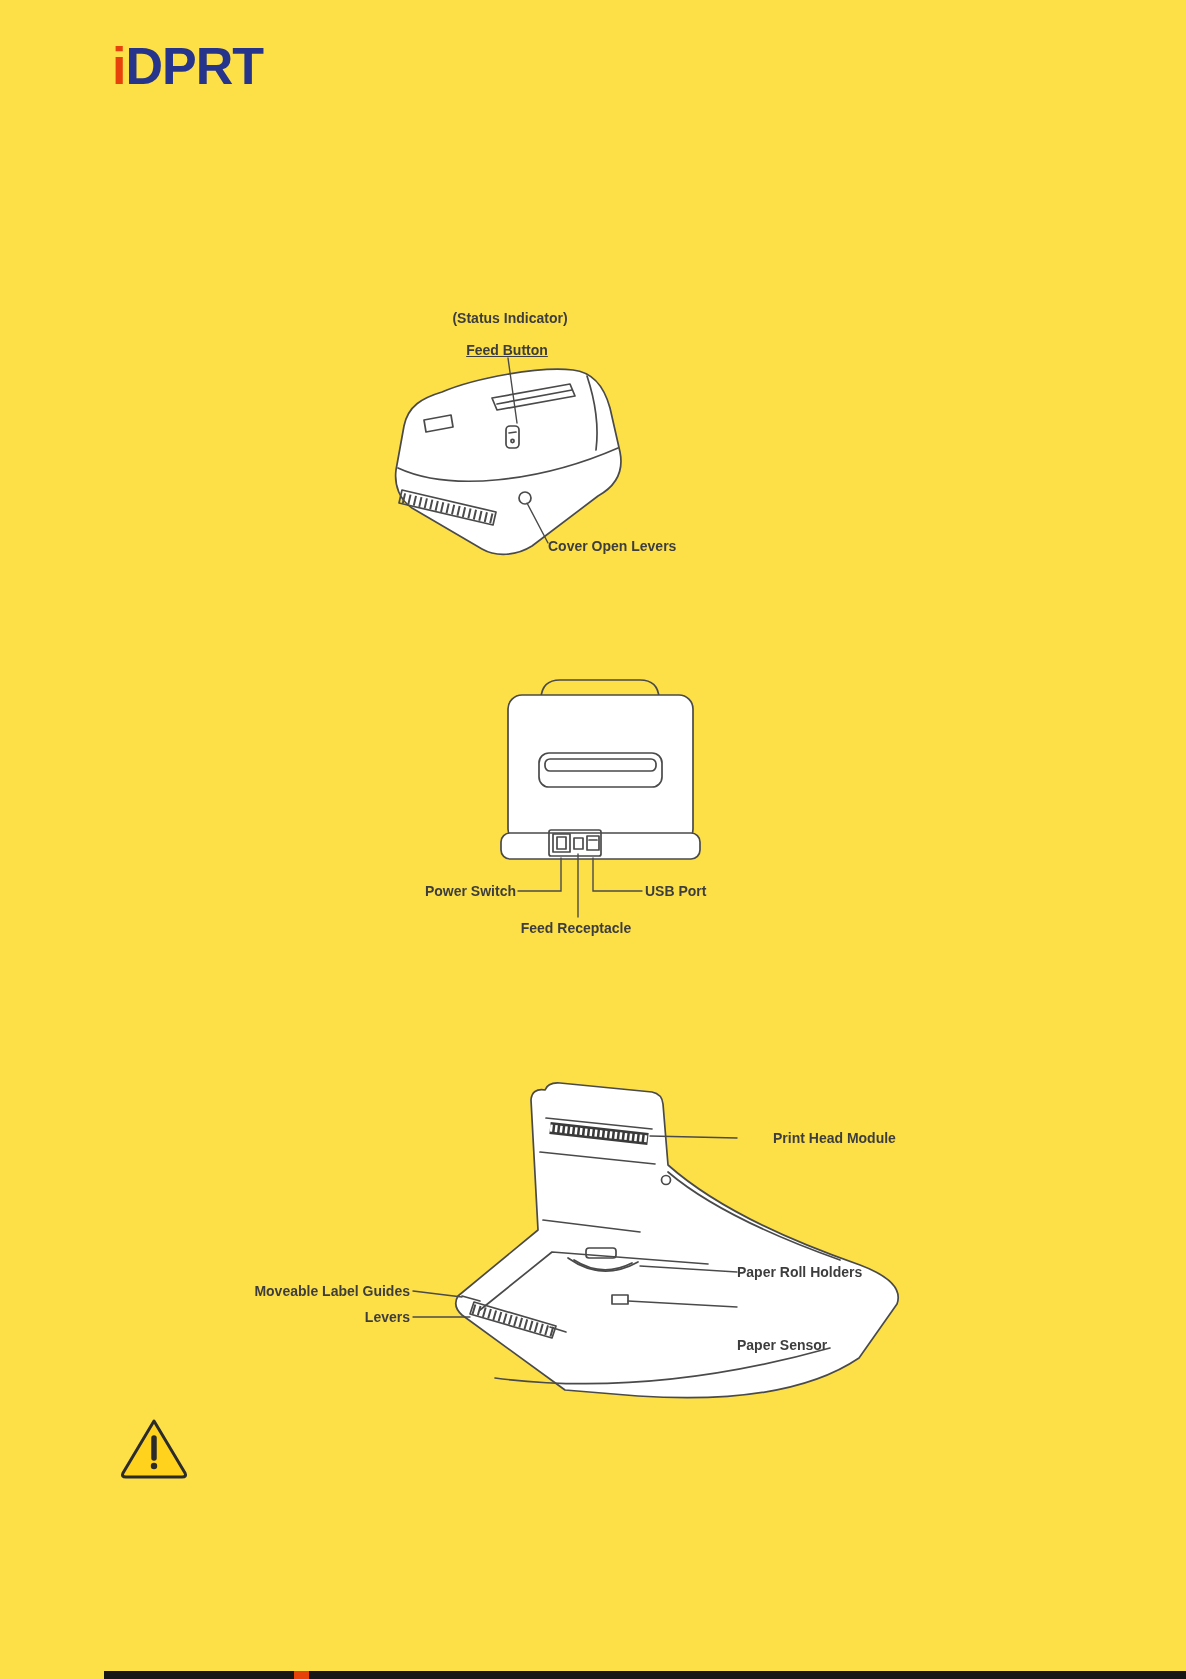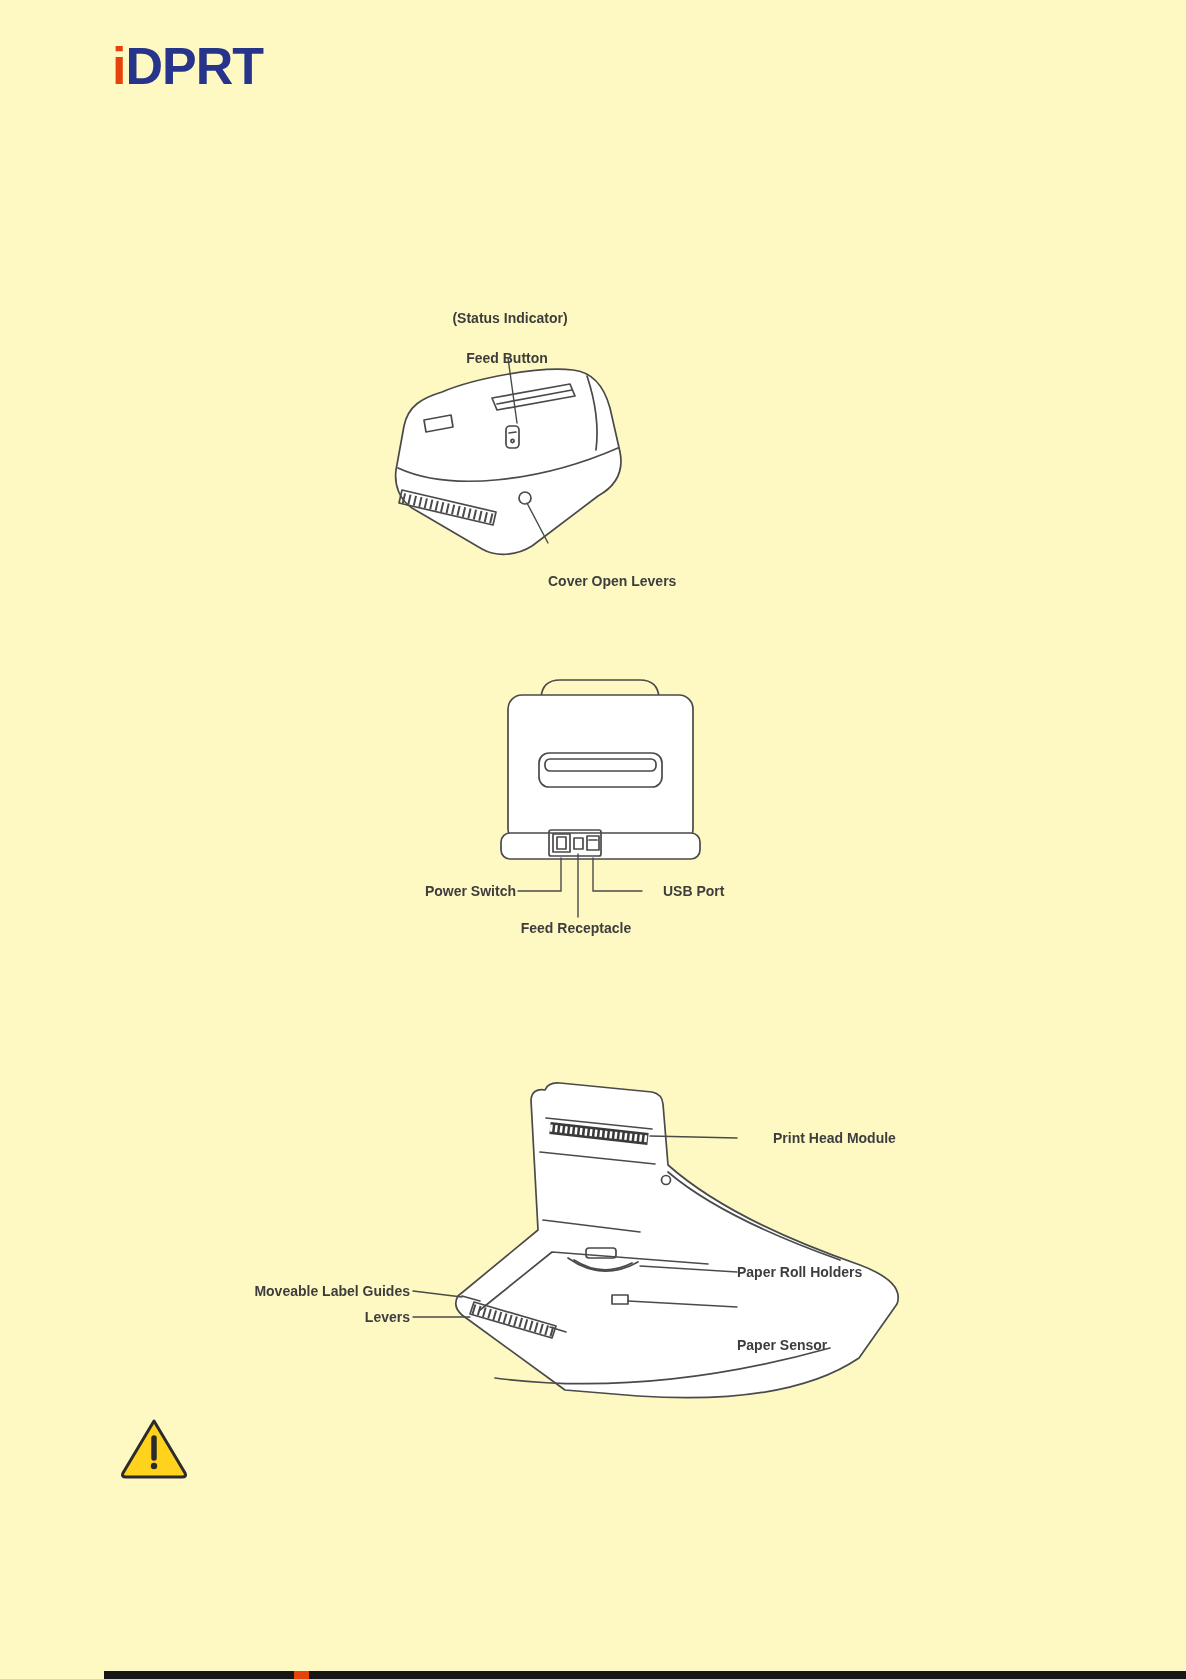--- a/index.html
+++ b/index.html
@@ -1,16 +1,16 @@
 <!DOCTYPE html>
 <html><head>
 <meta charset="utf-8">
 <style>
   html,body{margin:0;padding:0;background:#ffffff;}
-  .page{position:relative;width:1186px;height:1679px;background:#fef9c3;
+  .page{position:relative;width:1186px;height:1679px;background:#fde047;
         font-family:"Liberation Sans",sans-serif;overflow:hidden;}
   .logo{position:absolute;left:112px;top:40px;font-size:52px;font-weight:800;
         line-height:1;letter-spacing:-1px;}
   .logo-i{color:#e8420b;}
   .logo-rest{color:#27348b;}
   .callout{position:absolute;font-size:14px;font-weight:700;color:#3d3d3d;
            white-space:nowrap;line-height:20px;}
   .c-center{transform:translateX(-50%);}
   .c-right{transform:translateX(-100%);}
   svg.fig{position:absolute;overflow:visible;}
@@ -44,42 +44,42 @@
     <path class="ln" d="M129,133 L136,132"></path>
     <circle class="ln" cx="132.5" cy="141" r="1.6"></circle>
     <path class="ln" d="M22,190 L116,212 L113,225 L19,203 Z"></path>
     <path class="ticks" d="M23,198 L114,219" stroke-width="10" stroke-dasharray="2 3.6"></path>
     <circle class="ln" cx="145" cy="198" r="6"></circle>
     <path class="cl" d="M128,58 L137,123"></path>
     <path class="cl" d="M147,203 L168,243"></path>
   </svg>
 
   <div class="callout c-center" style="left:510px;top:308px;">(Status Indicator)</div>
-  <div class="callout c-center" style="left:507px;top:348px;">Feed Button</div>
-  <div class="callout" style="left:548px;top:536px;margin-top:35px;">Cover Open Levers</div>
+  <div class="callout c-center" style="left:507px;top:340px;text-decoration:underline;">Feed Button</div>
+  <div class="callout" style="left:548px;top:536px;">Cover Open Levers</div>
 
   <svg class="fig" style="left:470px;top:670px;" width="270" height="290" viewBox="0 0 270 290">
     <path class="ln" d="M71,28 Q72,10 90,10 L170,10 Q188,10 189,28"></path>
     <rect class="solid" x="38" y="25" width="185" height="148" rx="14"></rect>
     <rect class="solid" x="31" y="163" width="199" height="26" rx="9"></rect>
     <rect class="ln" x="69" y="83" width="123" height="34" rx="10"></rect>
     <rect class="ln" x="75" y="89" width="111" height="12" rx="5"></rect>
     <rect class="ln" x="79" y="160" width="52" height="26" rx="2"></rect>
     <rect class="ln" x="83" y="164" width="17" height="18"></rect>
     <rect class="ln" x="87" y="167" width="9" height="12"></rect>
     <rect class="ln" x="104" y="168" width="9" height="11"></rect>
     <rect class="ln" x="117" y="166" width="12" height="14"></rect>
     <path class="ln" d="M119,170 H127"></path>
     <path class="cl" d="M48,221 H91 V188"></path>
     <path class="cl" d="M172,221 H123 V188"></path>
     <path class="cl" d="M108,247 V184"></path>
   </svg>
 
   <div class="callout c-right" style="left:516px;top:881px;">Power Switch</div>
-  <div class="callout" style="left:645px;top:881px;margin-left:18px;">USB Port</div>
+  <div class="callout" style="left:645px;top:881px;">USB Port</div>
   <div class="callout c-center" style="left:576px;top:918px;">Feed Receptacle</div>
 
   <svg class="fig" style="left:400px;top:1080px;" width="520" height="320" viewBox="0 0 520 320">
     <path class="solid" d="M145,10 Q148,2 160,3 L252,12 Q262,14 263,24 L268,85 Q330,140 460,185 Q505,202 497,224
          L459,278 Q388,326 238,316 L165,310 L62,235 Q52,226 58,216 L138,150 L131,20 Q132,8 145,10 Z"></path>
     <path class="ln" d="M146,38 L252,49"></path>
     <path class="darkbar" d="M150,48 L248,59" stroke-width="12"></path>
     <path class="hatch" d="M150,48 L248,59" stroke-width="7" stroke-dasharray="2.5 2.5"></path>
     <path class="ln" d="M140,72 L255,84"></path>
     <path class="ln" d="M143,140 L240,152"></path>

